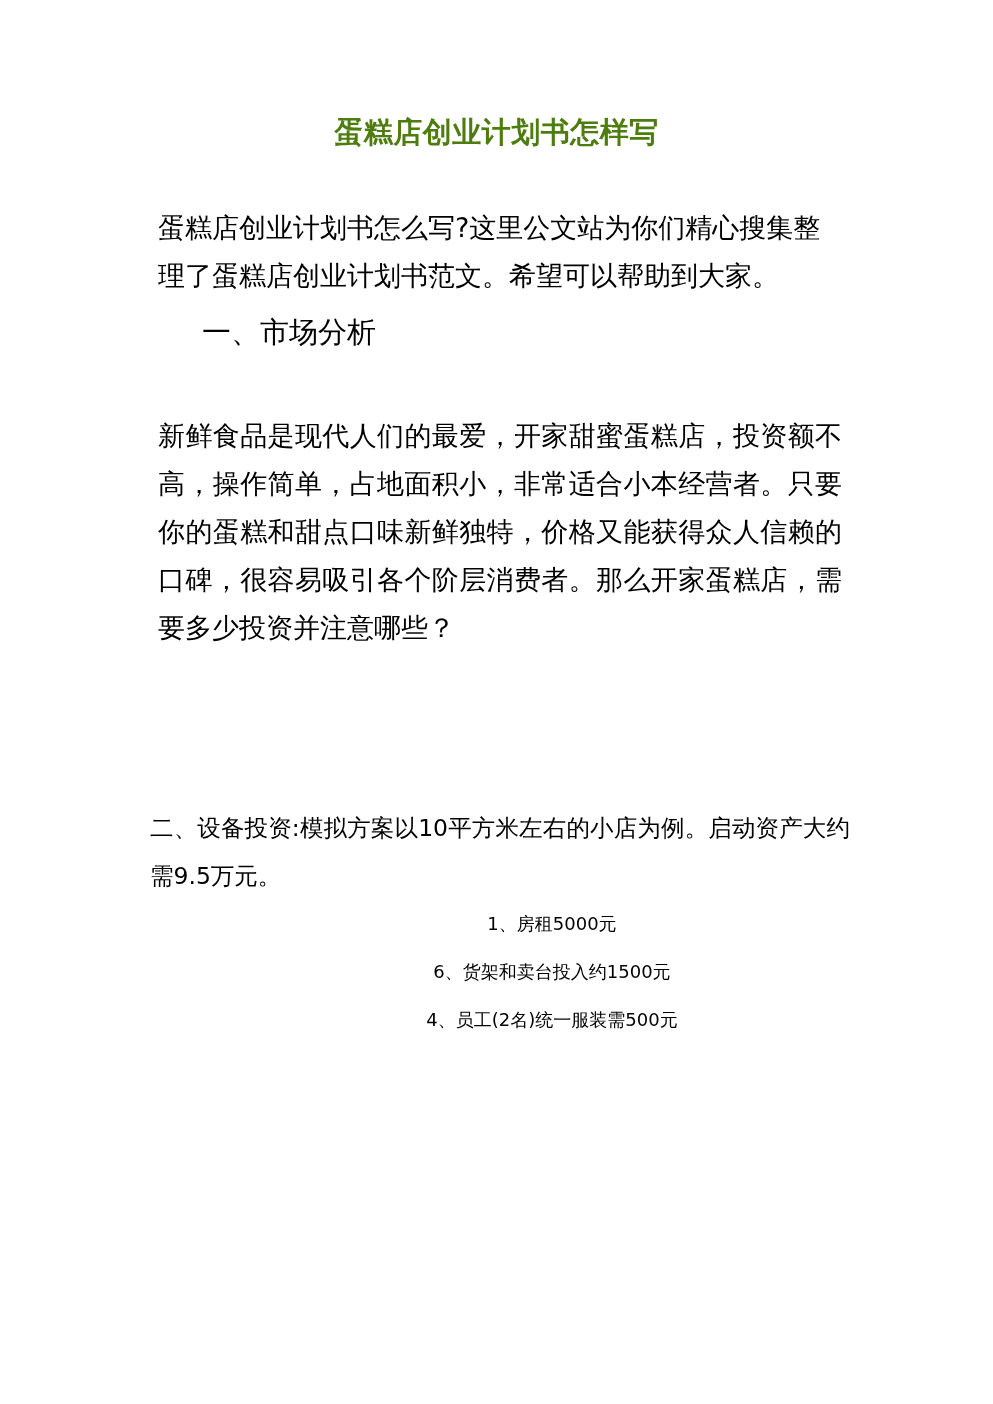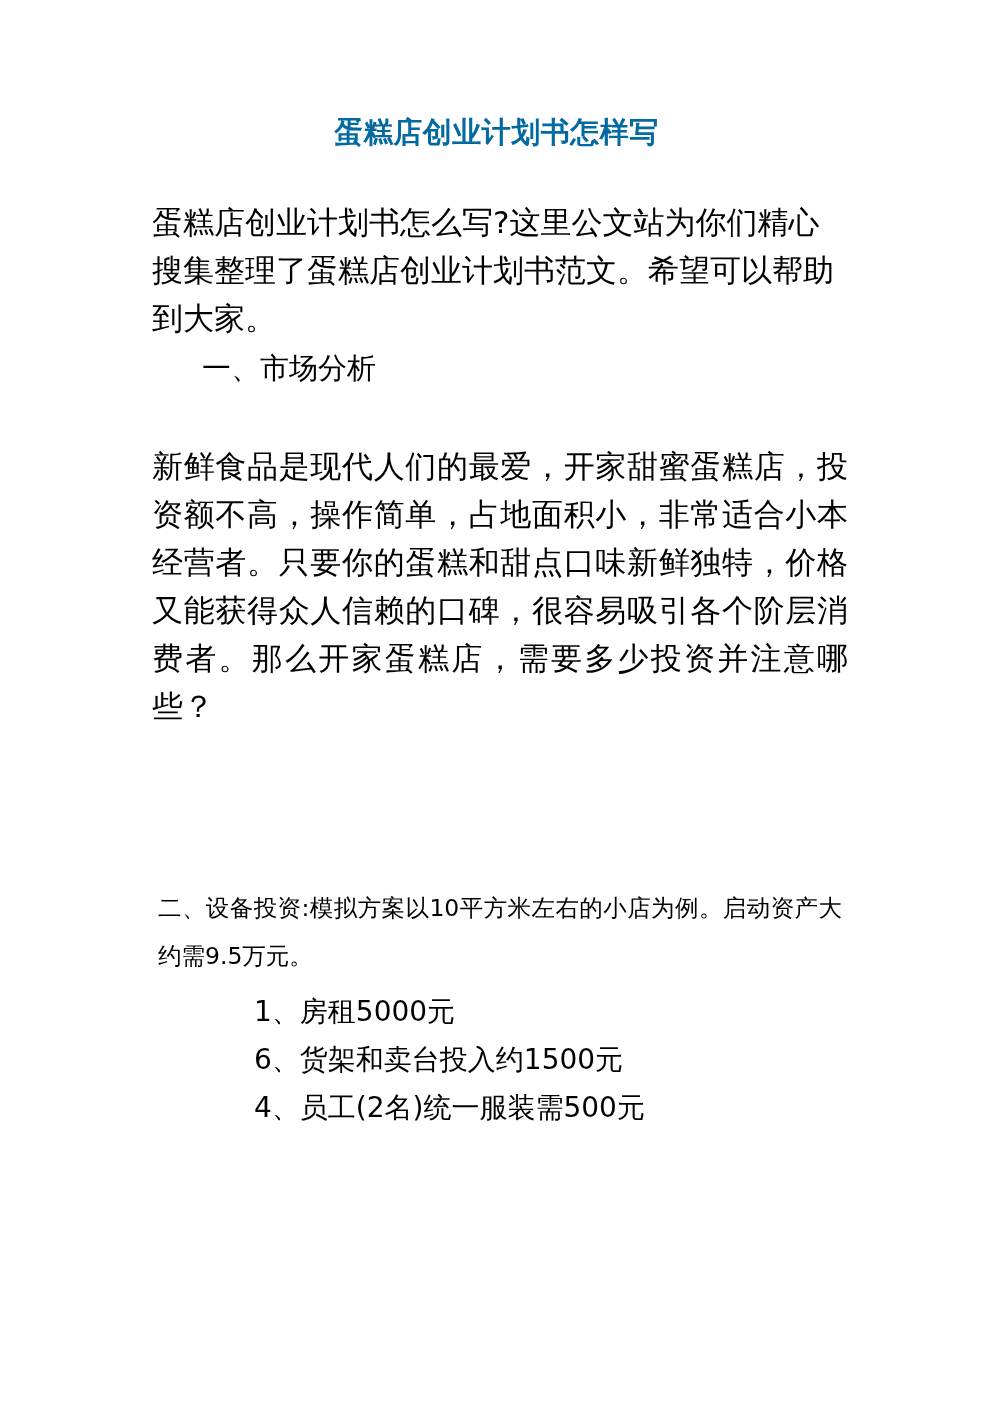--- a/index.html
+++ b/index.html
@@ -28,40 +28,40 @@
 
   
   .doc-title {
     position: absolute;
     left: 0;
     top: 112px;
     width: 993px;
     text-align: center;
     font-size: 29px;
     font-weight: bold;
-    color: #0369a1;
+    color: #4d7c0f;
     letter-spacing: 0.5px;
     line-height: 40px;
     white-space: pre;
   }
 
   
   .body-content {
     position: absolute;
     left: 150px;
     top: 196px;
     width: 700px;
   }
 
   .para {
-    font-size: 31px;
+    font-size: 27px;
     line-height: 48px;
     text-align: justify;
     text-justify: inter-ideograph;
-    margin: 2px;
+    margin: 8px;
     letter-spacing: 0px;
     word-break: break-all;
   }
 
   .para.lead {
     text-align: left;
   }
 
   
   .gap-1 { height: 48px; }
@@ -75,31 +75,32 @@
     white-space: pre;
   }
 
   .list-block {
     margin: 0;
     padding: 0;
     list-style: none;
   }
 
   .list-item {
-    font-size: 28px;
+    font-size: 18px;
     line-height: 48px;
     margin: 0;
     padding-left: 104px;
     white-space: pre;
+    text-align: center;
   }
 
   .numbered-para {
     font-size: 23.5px;
     line-height: 48px;
-    margin: 8px;
+    margin: 0;
     text-align: justify;
     text-justify: inter-ideograph;
     word-break: break-all;
   }
 </style>
 </head>
 <body>
 
 <div class="page">
 

